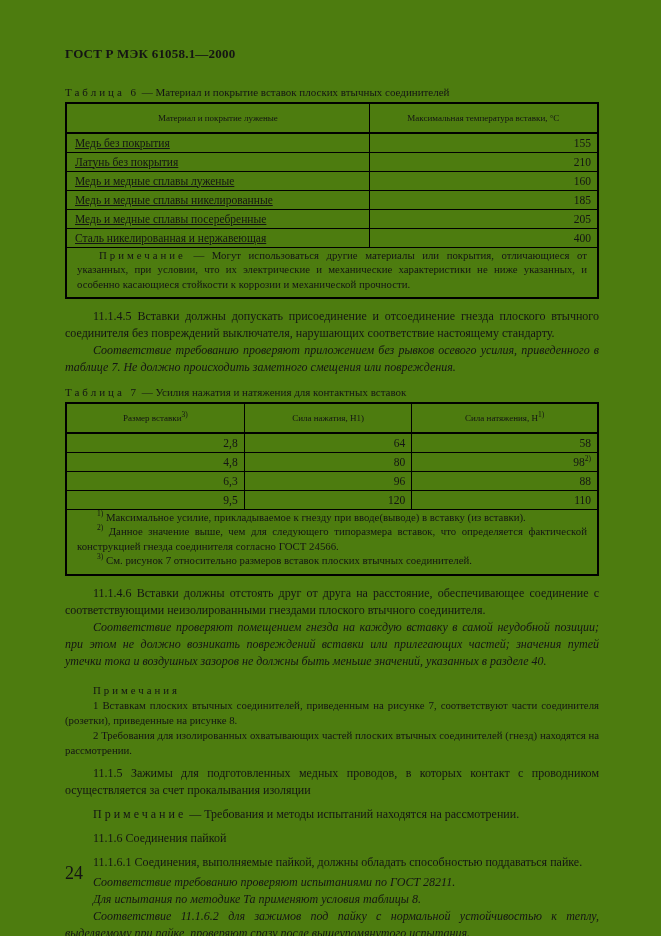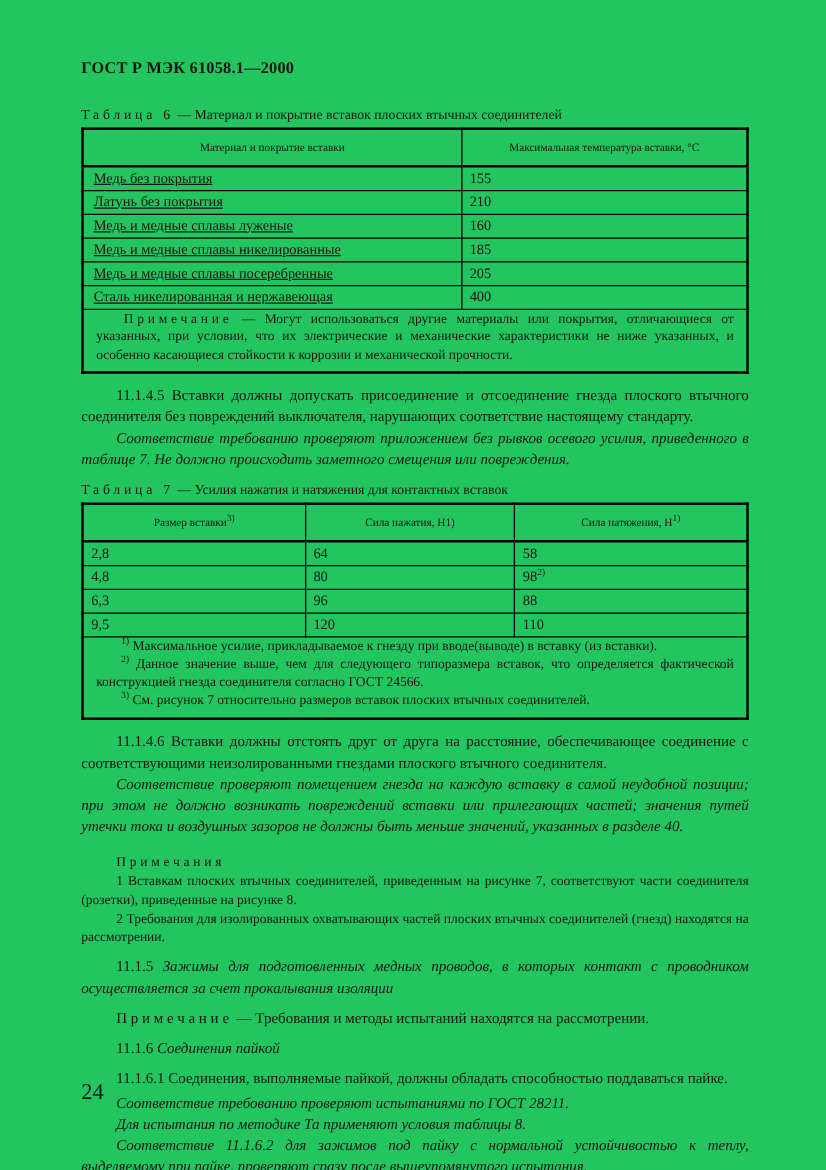--- a/index.html
+++ b/index.html
@@ -1,19 +1,19 @@
 <!DOCTYPE html>
 <html><head>
 <meta charset="utf-8">
 <style>
   * { margin: 0; padding: 0; box-sizing: border-box; }
   html, body { background: #e8e8e8; }
   .page {
     width: 661px; height: 936px;
-    background: #22c55e;
+    background: #4d7c0f;
     color: #141414;
     font-family: "Liberation Serif", "DejaVu Serif", serif;
     padding: 46px 62px 0 65px;
     position: relative;
     overflow: hidden;
   }
   .doc-header {
     font-size: 13px; font-weight: bold;
     letter-spacing: 0.2px;
     margin-bottom: 24px;
@@ -30,42 +30,42 @@
     margin-bottom: 9px;
   }
   th, td { border: 1px solid #000; }
   thead th {
     font-size: 9px; font-weight: normal;
     text-align: center; vertical-align: middle;
     padding: 9px 6px;
     border-bottom: 2px solid #000;
   }
   td.mat { font-size: 11.5px; text-align: left; padding: 2px 8px; height: 19px; text-decoration: underline; }
-  td.val { font-size: 11.5px; text-align: left; padding: 2px 6px; height: 19px; }
+  td.val { font-size: 11.5px; text-align: right; padding: 2px 6px; height: 19px; }
   td.note-cell {
     font-size: 10.8px; line-height: 14.5px;
     text-align: justify;
     padding: 0 10px 6px 10px;
   }
   .note-indent { text-indent: 22px; }
   .fnote { font-size: 10.8px; line-height: 14.5px; text-align: justify; text-indent: 20px; }
   sup { font-size: 7.5px; vertical-align: super; line-height: 0; }
   p.body {
     font-size: 12px; line-height: 17px;
     text-align: justify;
     text-indent: 28px;
   }
   p.body.it { font-style: italic; }
   .sect-gap { margin-top: 7px; }
   .small-gap { margin-top: 3px; }
   .notes-block { font-size: 10.8px; line-height: 15px; margin-top: 13px; }
   .notes-block p { text-align: justify; text-indent: 28px; }
   .notes-label { text-indent: 28px; }
   .num { font-style: normal; }
-  .it-title { font-style: italic; }
+  .it-title { }
   .page-number {
     position: absolute;
     left: 65px; bottom: 52px;
     font-size: 18px;
   }
   .tbl-caption-wrap { margin-top: 10px; }
 </style>
 </head>
 <body>
 
@@ -75,21 +75,21 @@
 
   <p class="caption"><span class="spaced">Таблица 6</span><span> — Материал и покрытие вставок плоских втычных соединителей</span></p>
 
   <table>
     <colgroup>
         <col style="width:57%">
         <col style="width:43%">
       </colgroup>
     <thead>
       <tr>
-        <th>Материал и покрытие вставки</th>
+        <th>Материал и покрытие луженые</th>
         <th>Максимальная температура вставки, °С</th>
       </tr>
     </thead>
     <tbody>
       <tr>
           <td class="mat">Медь без покрытия</td>
           <td class="val">155</td>
         </tr>
       <tr>
           <td class="mat">Латунь без покрытия</td>

